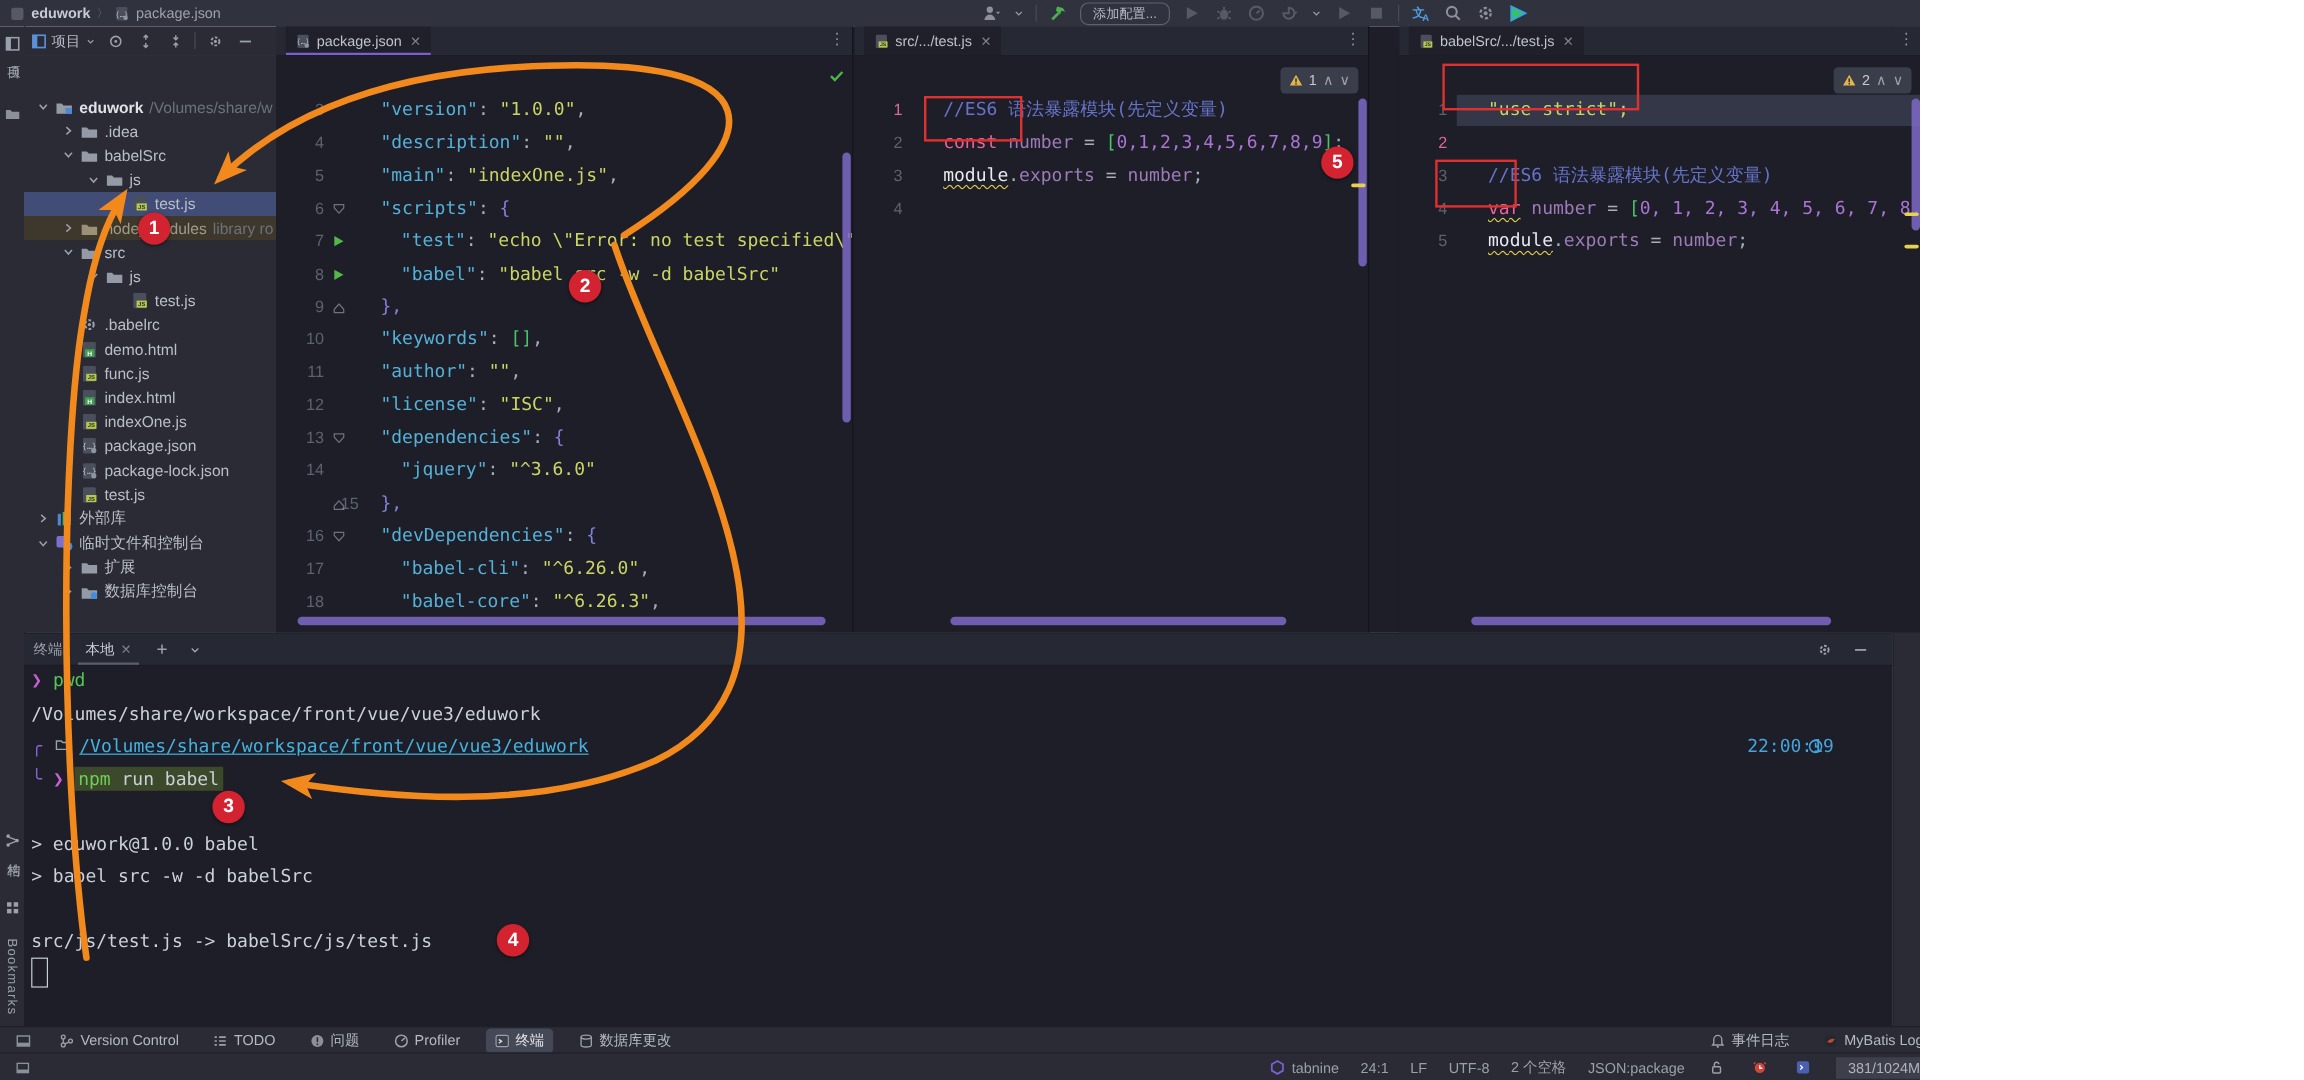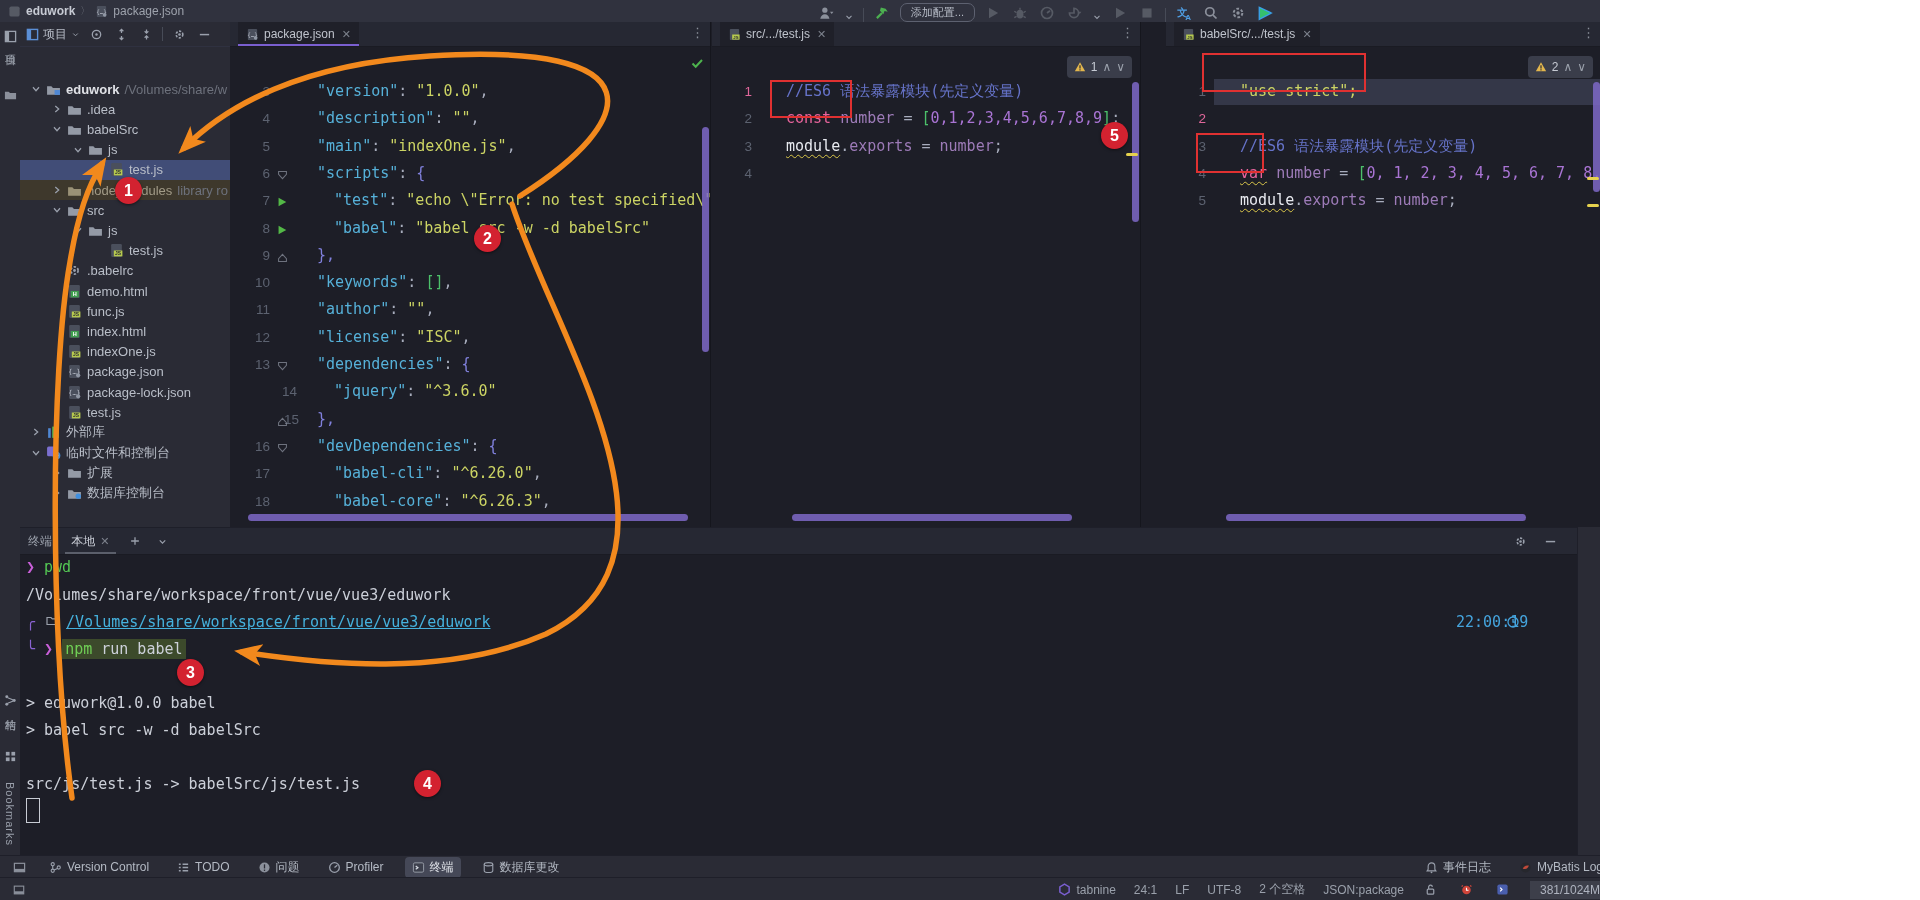--- a/index.html
+++ b/index.html
@@ -14,21 +14,21 @@
   #tree-panel{left:20px;top:22px;width:210px;height:505px;background:#2a2b35;border-right:1px solid #1e1f29;}
   #editors{left:230px;top:22px;width:1347px;height:505px;background:#1d1e27;}
   #terminal{left:20px;top:527px;width:1557px;height:328px;background:#1d1e27;border-top:1px solid #1e1f29;}
   #bottom-bar{left:0;top:855px;width:1600px;height:22px;background:#2a2b35;border-top:1px solid #1e1f29;}
   #status-bar{left:0;top:877px;width:1600px;height:23px;background:#2a2b35;border-top:1px solid #1e1f29;}
   #annot-panel{left:1600px;top:0;width:320px;height:900px;background:#ffffff;}
   
   .crumb{display:flex;align-items:center;height:22px;padding-left:8px;gap:5px;}
   .crumb b{color:#c7cbd4;font-weight:700;}
   .crumb .sep{color:#6d717c;font-size:10px;}
-  #tb-right{position:absolute;right:1600px;top:0;height:22px;display:flex;align-items:flex-end;gap:9px;
+  #tb-right{position:absolute;right:1600px;top:0;height:22px;display:flex;align-items:center;gap:9px;
             flex-direction:row;}
   .tbi{display:inline-flex;align-items:center;justify-content:center;width:18px;height:18px;}
   .cfg-btn{border:1px solid #5d6170;border-radius:7px;color:#b6bbc6;font-size:11px;padding:1px 10px;background:transparent;}
   .tb-div{width:1px;height:14px;background:#474b57;}
   
   .stripe-item{display:flex;flex-direction:column;align-items:center;gap:3px;color:#9aa0ab;font-size:11px;}
   .vtext{writing-mode:vertical-rl;letter-spacing:1px;}
   
   #tree-toolbar{height:24px;display:flex;align-items:center;gap:7px;padding:0 6px;color:#b6bbc6;font-size:12px;border-bottom:1px solid #2f3140;}
   .trow{position:absolute;left:0;height:20px;width:210px;display:flex;align-items:center;font-size:13px;color:#b9bec8;white-space:nowrap;}
@@ -736,21 +736,21 @@
         <div class="codeline mono" style="left: 87px; top: 274.4px;"><span class="tk-key">"author"</span><span class="tk-pun">: </span><span class="tk-str">""</span><span class="tk-pun">,</span></div>
         <div class="gut-num" style="left: 0px; top: 301.7px; line-height: 27px;">12</div>
         <div class="codeline mono" style="left: 87px; top: 301.7px;"><span class="tk-key">"license"</span><span class="tk-pun">: </span><span class="tk-str">"ISC"</span><span class="tk-pun">,</span></div>
         <div class="gut-num" style="left: 0px; top: 329px; line-height: 27px;">13</div>
         <span class="foldico" style="left: 47px; top: 336px;"><span class="icon">
             <svg width="11" height="11" viewBox="0 0 14 14">
               <path d="M2 2h10v3.5L7 11 2 5.5z" fill="none" stroke="#8a8f9c" stroke-width="1.3"></path>
             </svg>
           </span></span>
         <div class="codeline mono" style="left: 87px; top: 329px;"><span class="tk-key">"dependencies"</span><span class="tk-pun">: </span><span class="tk-brace">{</span></div>
-        <div class="gut-num" style="left: 0px; top: 356.3px; line-height: 27px; margin-left: 27px;">14</div>
+        <div class="gut-num" style="left: 0px; top: 356.3px; line-height: 27px;">14</div>
         <div class="codeline mono" style="left: 104px; top: 356.3px;"><span class="tk-key">"jquery"</span><span class="tk-pun">: </span><span class="tk-str">"^3.6.0"</span></div>
         <div class="gut-num" style="left: 0px; top: 383.6px; line-height: 27px; padding-left: 29px;">15</div>
         <span class="foldico" style="left: 47px; top: 390.6px;"><span class="icon">
             <svg width="11" height="11" viewBox="0 0 14 14">
               <path d="M2 12h10V8.5L7 3 2 8.5z" fill="none" stroke="#8a8f9c" stroke-width="1.3"></path>
             </svg>
           </span></span>
         <div class="codeline mono" style="left: 87px; top: 383.6px;"><span class="tk-brace">},</span></div>
         <div class="gut-num" style="left: 0px; top: 410.9px; line-height: 27px;">16</div>
         <span class="foldico" style="left: 47px; top: 417.9px;"><span class="icon">

